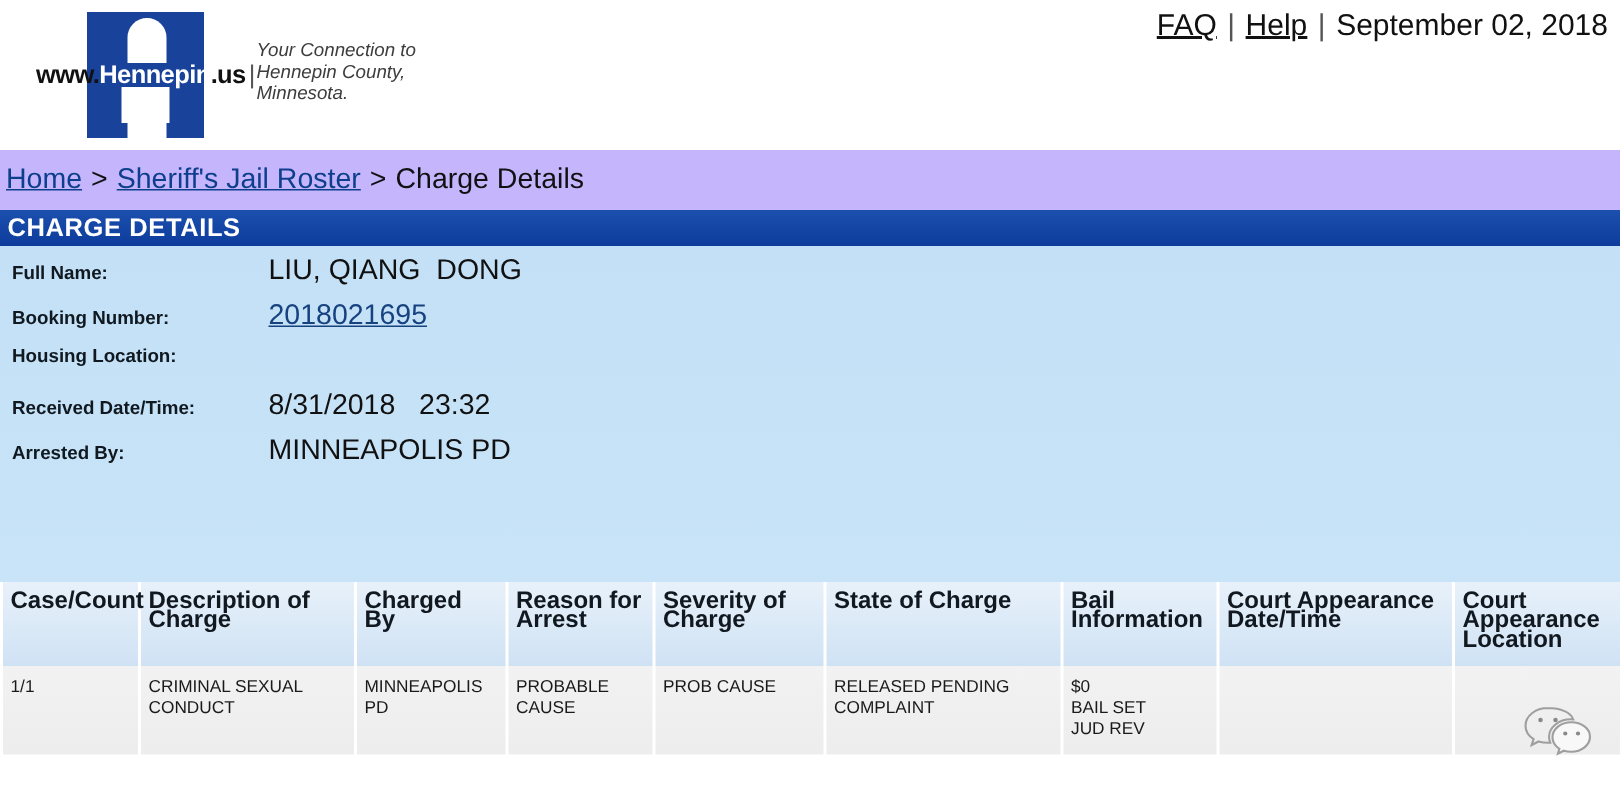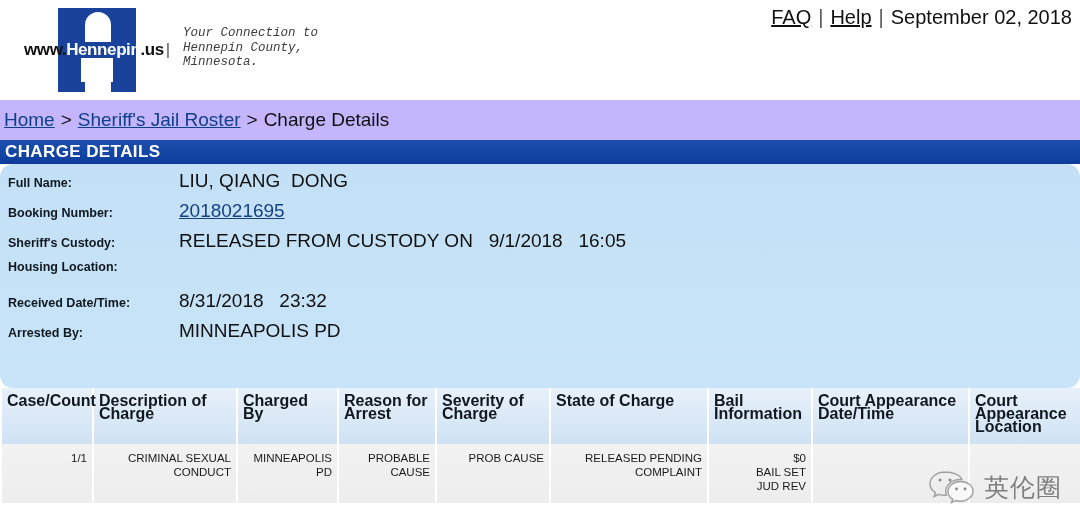--- a/index.html
+++ b/index.html
@@ -100,23 +100,23 @@
   }
   .logo-url .dark { color: #111111; }
   .logo-url .light { color: #ffffff; }
   .logo-url .sep {
     color: #555555;
     font-weight: normal;
     padding: 0 2px;
   }
   .logo-tag {
     position: absolute;
-    left: 169px;
+    left: 157px;
     top: 22px;
-    font-family: Liberation Mono, monospace;
+    font-family: Liberation Sans, sans-serif;
     font-style: italic;
     font-size: 12.5px;
     line-height: 14.5px;
     color: #3d3d3d;
     white-space: nowrap;
   }
   .header-links {
     position: absolute;
     right: 8px;
     top: 6px;
@@ -164,21 +164,20 @@
     box-sizing: border-box;
   }
 
   
   .info-panel {
     background: #c6e2f7;
     background: linear-gradient(to bottom, #c3e0f6 0%, #c9e4f8 100%);
     padding: 6px 0 8px 0;
     height: 224px;
     box-sizing: border-box;
-    border-radius: 13px;
   }
   .info-row {
     display: flex;
     align-items: baseline;
     height: 30px;
   }
   .info-label {
     width: 168px;
     flex: 0 0 168px;
     padding-left: 8px;
@@ -218,21 +217,21 @@
     padding: 6px 5px 8px 5px;
     line-height: 13px;
     height: 56px;
     box-sizing: border-box;
   }
   .charge-table td {
     background: #f0f0f0;
     background: linear-gradient(to bottom, #f2f2f2 0%, #ededed 100%);
     font-size: 11.5px;
     color: #1a1a1a;
-    text-align: right;
+    text-align: left;
     vertical-align: top;
     padding: 7px 5px 10px 5px;
     line-height: 14px;
     height: 46px;
     box-sizing: border-box;
   }
   .cell-line { display: block; white-space: nowrap; }
 
   
   .watermark {
@@ -293,24 +292,20 @@
 <div class="section-banner">CHARGE DETAILS</div>
 
 <div class="info-panel" id="info-panel">
     <div class="info-row">
       <div class="info-label">Full Name:</div>
       <div class="info-value">LIU, QIANG  DONG</div>
     </div>
     <div class="info-row">
       <div class="info-label">Booking Number:</div>
       <div class="info-value"><a href="#">2018021695</a></div>
-    </div>
-    <div class="info-row">
-      <div class="info-label">Sheriff's Custody:</div>
-      <div class="info-value">RELEASED FROM CUSTODY ON   9/1/2018   16:05</div>
     </div>
     <div class="info-row">
       <div class="info-label">Housing Location:</div>
       <div class="info-value"></div>
     </div>
     <div class="info-row">
       <div class="info-label">Received Date/Time:</div>
       <div class="info-value">8/31/2018   23:32</div>
     </div>
     <div class="info-row">
@@ -383,14 +378,13 @@
   <div class="wm-logo">
     <svg viewBox="0 0 46 34" width="46" height="34" aria-hidden="true">
       <path d="M16 2 C7.5 2 1 7.4 1 13.8 c0 3.6 2.1 6.8 5.4 8.9 l-1.3 4 4.6-2.4 c1.9 .6 4 .9 6.3 .9 .5 0 1 0 1.5-.05 -.5-1.2-.8-2.5-.8-3.85 0-6.5 6.5-11.8 14.6-11.8 .5 0 1 .02 1.5 .07 C31.4 5.1 24.4 2 16 2 z" fill="none" stroke="#6f6f6f" stroke-width="1.4"></path>
       <circle cx="11" cy="10" r="1.5" fill="#4a4a4a"></circle>
       <circle cx="21" cy="10" r="1.5" fill="#4a4a4a"></circle>
       <path d="M31.5 11.5 C24.6 11.5 19 16 19 21.5 c0 3.1 1.8 5.9 4.6 7.7 l-1 3.3 3.9-2 c1.6 .5 3.3 .7 5 .7 6.9 0 12.5-4.5 12.5-10 s-5.6-9.7-12.5-9.7 z" fill="#ffffff" stroke="#6f6f6f" stroke-width="1.4"></path>
       <circle cx="27.5" cy="19" r="1.4" fill="#4a4a4a"></circle>
       <circle cx="36" cy="19" r="1.4" fill="#4a4a4a"></circle>
     </svg>
   </div>
-  <div class="wm-text">英伦圈</div>
 </div>
 
 </body></html>

